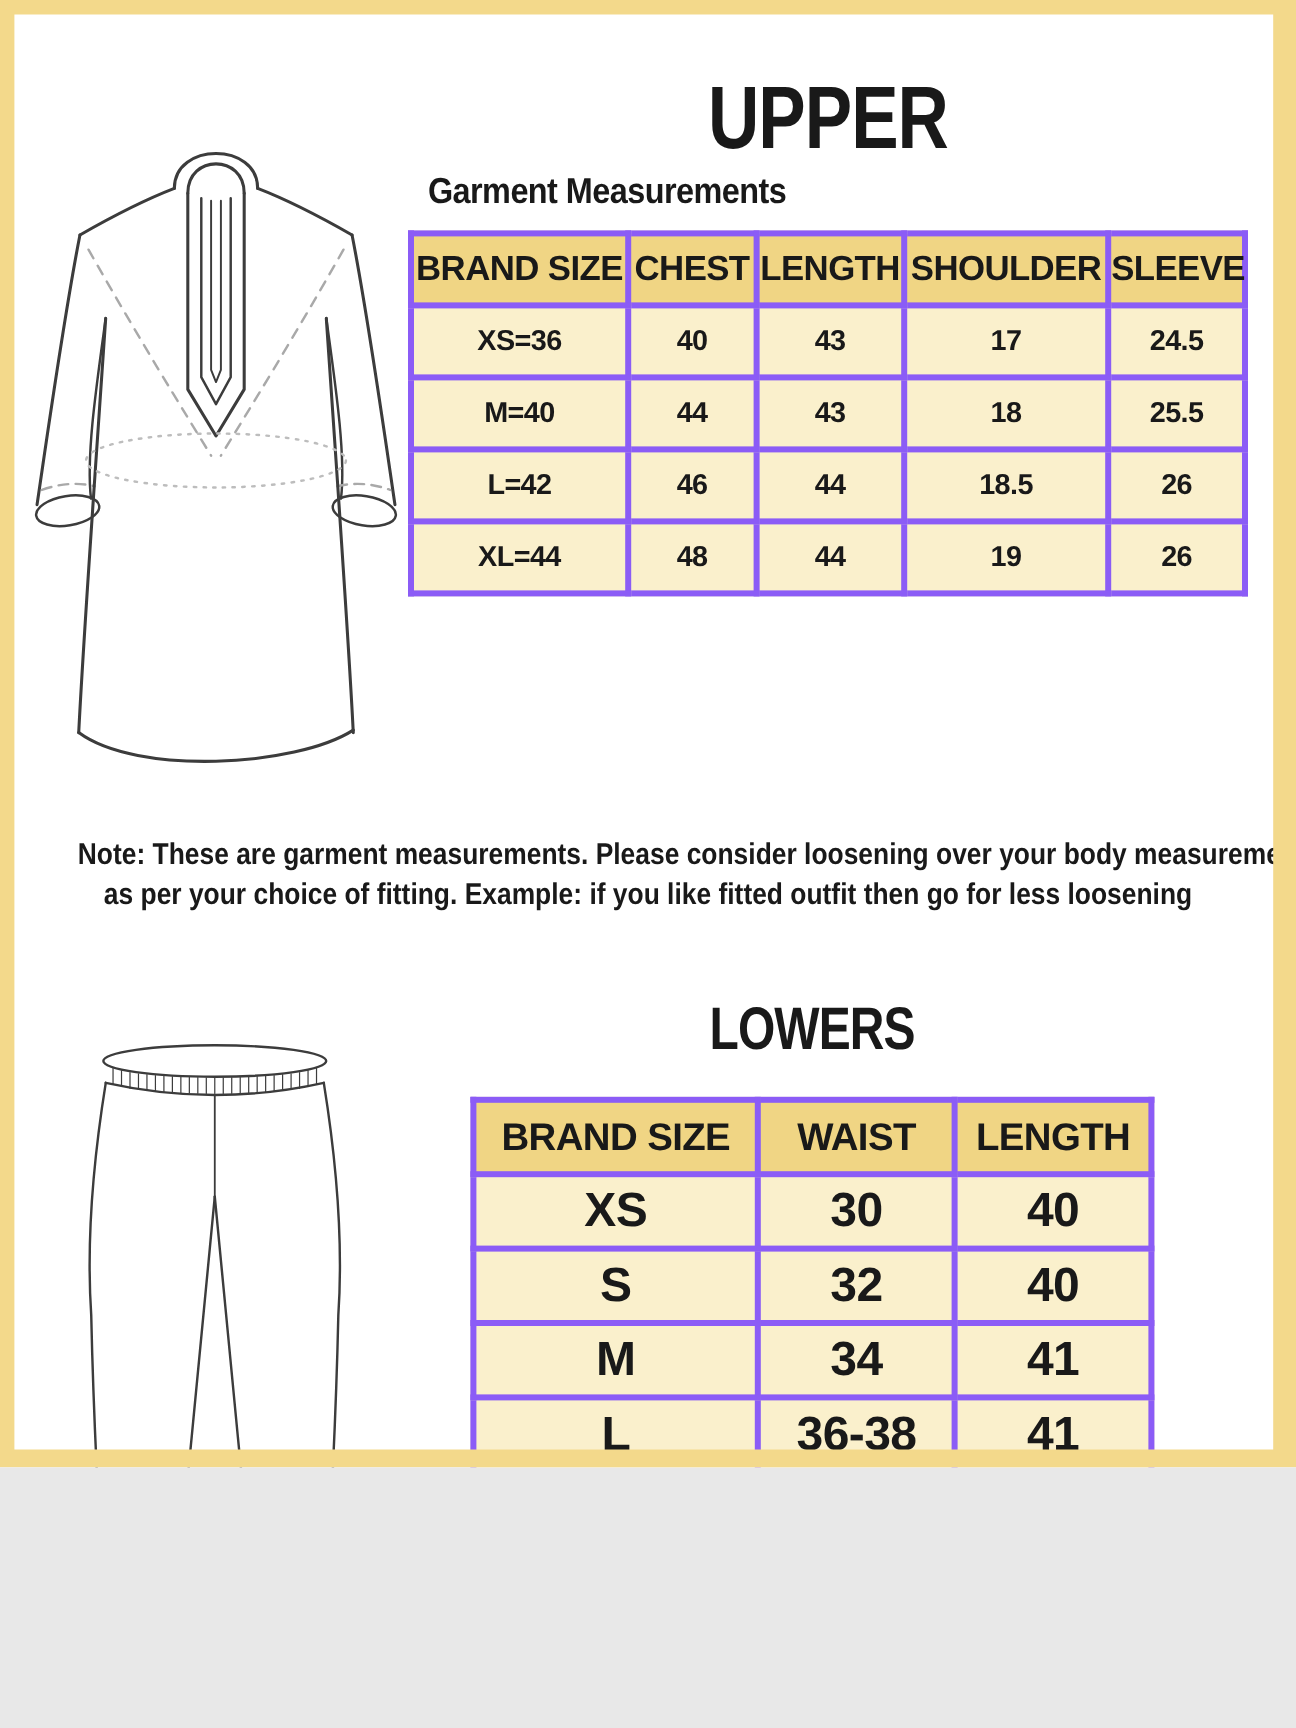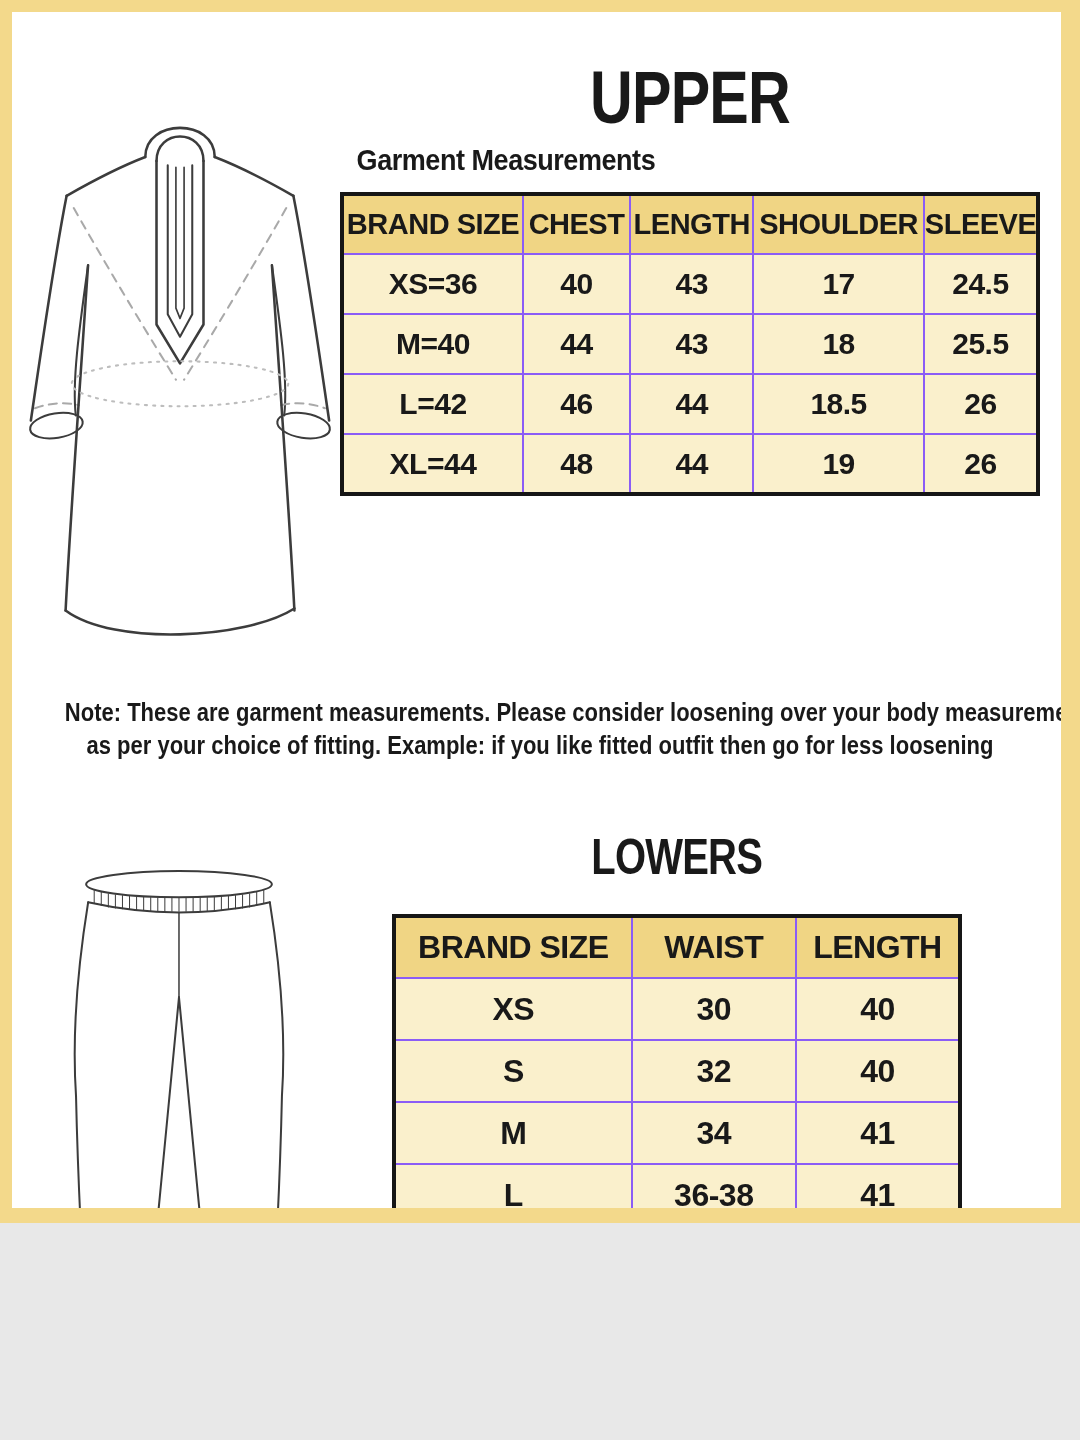--- a/index.html
+++ b/index.html
@@ -14,32 +14,32 @@
 
   .title{position:absolute;text-align:center;font-weight:bold;color:var(--ink);white-space:nowrap;}
   .upper-title{left:340px;top:55px;width:700px;font-size:74px;}
   .lowers-title{left:392px;top:828px;width:570px;font-size:50px;}
   .subtitle{position:absolute;left:340px;top:143px;width:700px;text-align:left;font-weight:bold;font-size:30px;white-space:nowrap;}
   .xc{display:inline-block;transform:scaleX(0.8);transform-origin:center;letter-spacing:-1px;}
   .xc92{display:inline-block;transform:scaleX(0.9);transform-origin:center;letter-spacing:-0.5px;}
   .xc88{display:block;transform:scaleX(0.88);transform-origin:center;white-space:nowrap;}
 
   table.sizes{position:absolute;border-collapse:collapse;table-layout:fixed;background:var(--row-bg);}
-  table.sizes th,table.sizes td{border:2px solid #8b5cf6;text-align:center;vertical-align:middle;font-weight:bold;color:var(--ink);letter-spacing:-0.5px;}
+  table.sizes th,table.sizes td{border:5px solid #8b5cf6;text-align:center;vertical-align:middle;font-weight:bold;color:var(--ink);letter-spacing:-0.5px;}
   table.sizes{border:4px solid #161616;}
   table.sizes th{background:var(--header-bg);}
   table.sizes td{background:var(--row-bg);}
 
   .upper-table{left:340px;top:192px;width:700px;}
   .upper-table th{height:60px;font-size:29px;}
-  .upper-table td{height:60px;font-size:30px;}
+  .upper-table td{height:60px;font-size:24px;}
 
   .lowers-table{left:392px;top:914px;width:570px;}
   .lowers-table th{height:62px;font-size:32px;}
-  .lowers-table td{height:62px;font-size:32px;margin-top:28px;}
+  .lowers-table td{height:62px;font-size:40px;margin-top:28px;}
 
   .note{position:absolute;left:0;top:696px;width:1080px;text-align:center;font-weight:bold;font-size:25px;line-height:33px;color:var(--ink);}
 
   .illus{position:absolute;}
   .kurta-wrap{left:16px;top:110px;width:328px;height:572px;}
   .pants-wrap{left:58px;top:864px;width:246px;height:540px;}
   .illus svg{width:100%;height:100%;display:block;}
 </style>
 </head>
 <body>

